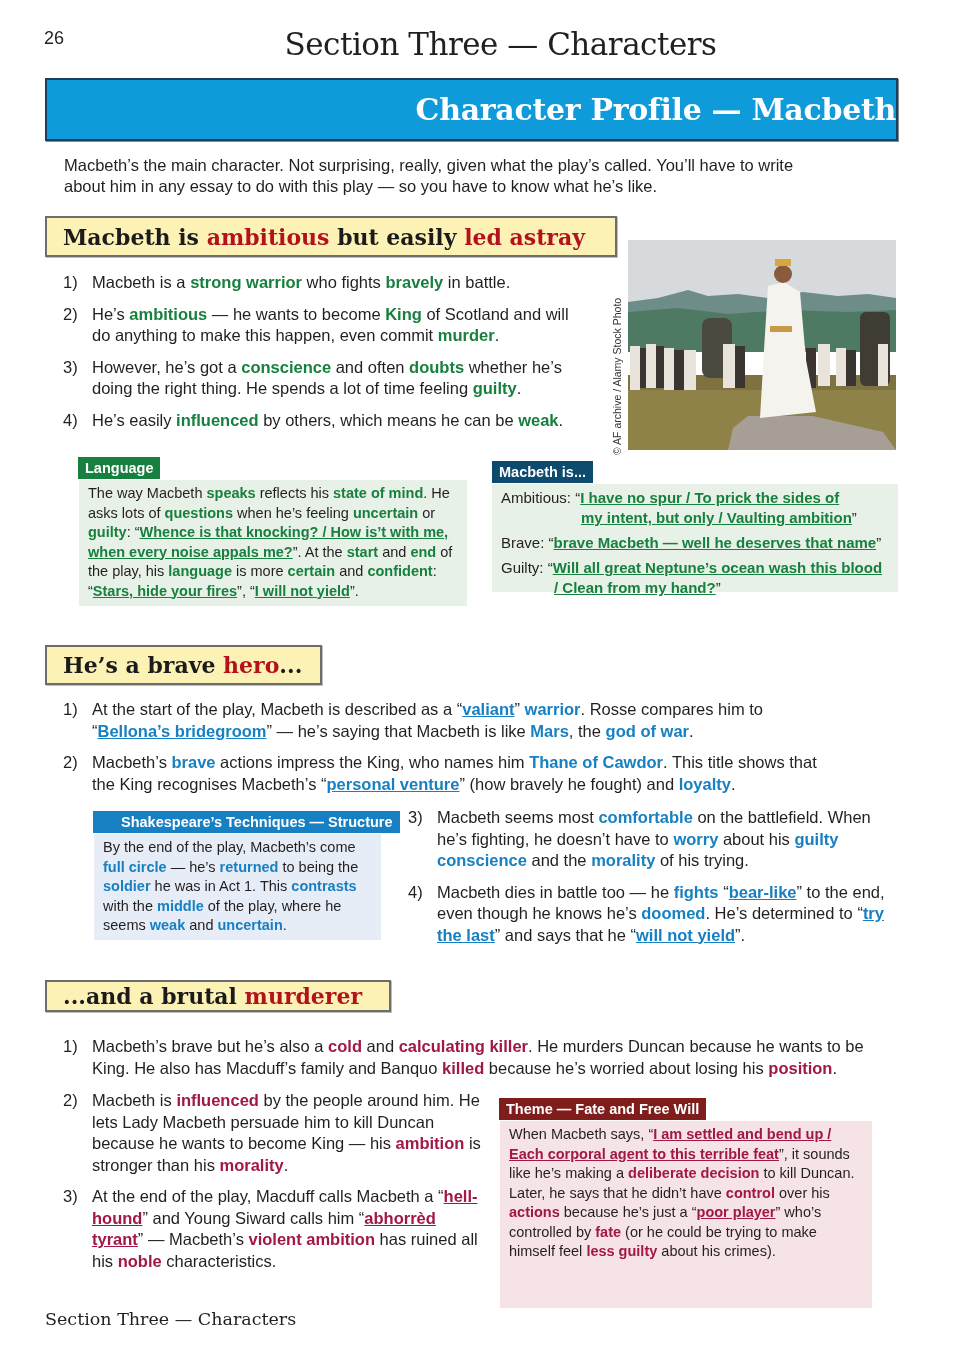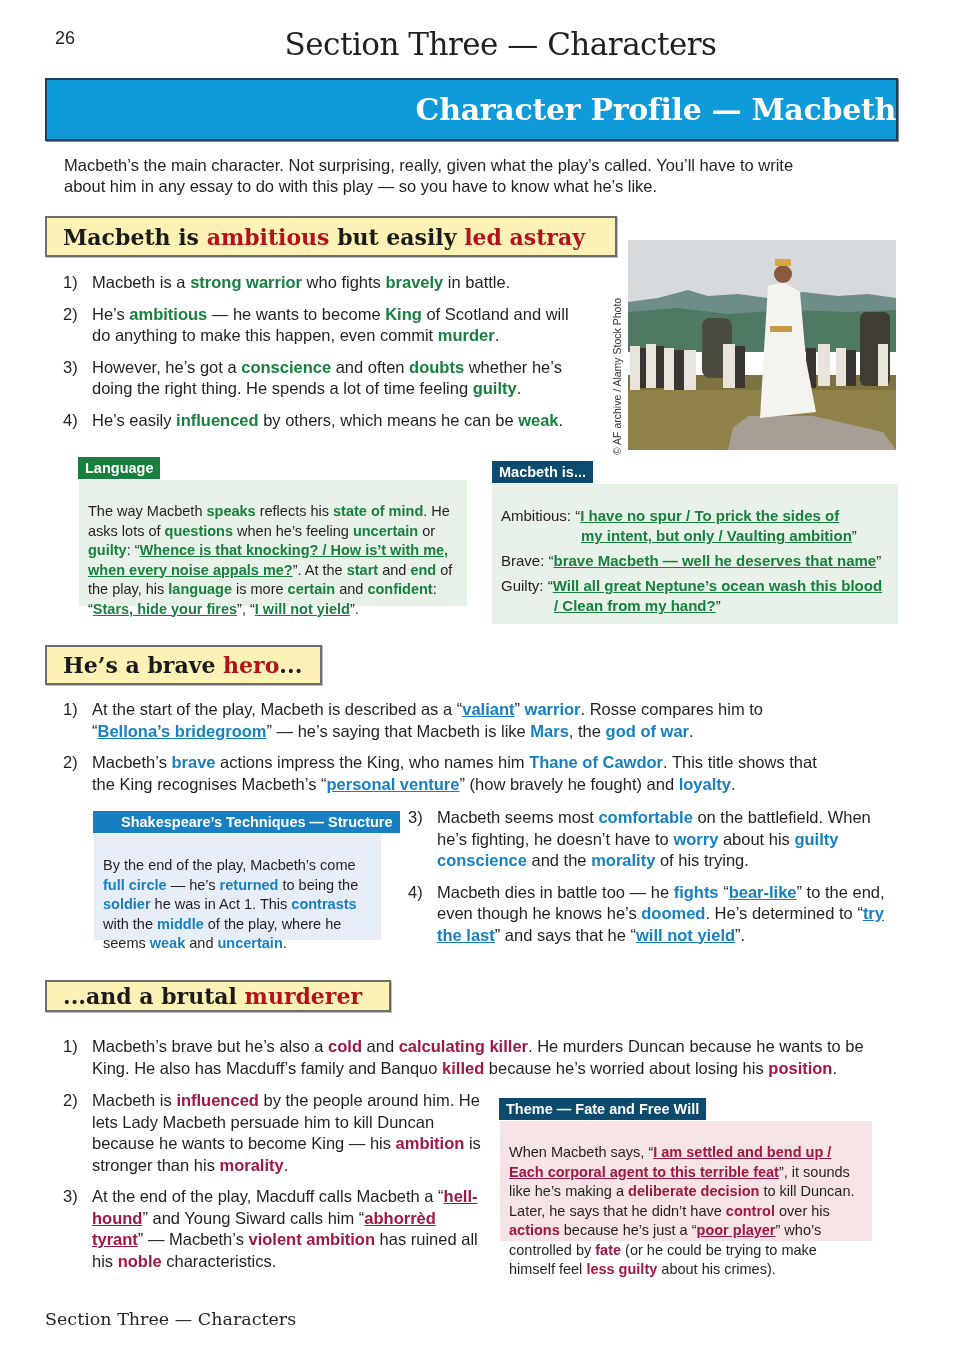--- a/index.html
+++ b/index.html
@@ -1,20 +1,20 @@
 <!DOCTYPE html>
 <html><head>
 <meta charset="utf-8">
 <style>
   * { box-sizing: border-box; margin: 0; padding: 0; }
   html, body { width: 961px; height: 1360px; background: #ffffff; overflow: hidden; }
   body { position: relative; font-family: "DejaVu Sans", sans-serif; color: #231f20; }
   .abs { position: absolute; }
 
-  #page-number { left: 44px; top: 28px; font-size: 18px; font-family: "Liberation Sans", sans-serif; margin-left: 11px; }
+  #page-number { left: 44px; top: 28px; font-size: 18px; font-family: "Liberation Sans", sans-serif; }
   #section-header { left: 0; width: 961px; top: 26px; text-align: center; font-size: 31px; font-family: "DejaVu Serif", serif; letter-spacing: -0.5px; padding-left: 40px; }
 
   #profile-banner { left: 45px; top: 78px; width: 853px; height: 63px; background: #0f9bda; border: 2px solid #1b3f5d; box-shadow: 1px 1px 0 #7f8a91; display:flex; align-items:center; justify-content:flex-end; }
   #profile-banner span { color: #fff; font-family: "DejaVu Serif", serif; font-weight: bold; font-size: 30px; letter-spacing: -0.3px; }
 
   .intro { left: 64px; top: 155px; width: 760px; font-size: 16.5px; line-height: 21px; font-family: "Liberation Sans", sans-serif; }
 
   .heading-box { background: #fdf2b5; border: 2px solid #6d6d6d; box-shadow: 1px 1px 0 #bdbdbd; display:flex; align-items:center; padding: 0 16px; font-family: "DejaVu Serif", serif; font-weight: bold; font-size: 22px; color: #1b1b1b; white-space: nowrap; }
   .red { color: #b3121d; }
 
@@ -26,21 +26,21 @@
   .gu { color: #17803e; font-weight: bold; text-decoration: underline; }
   .b { color: #1780c2; font-weight: bold; }
   .bu { color: #1780c2; font-weight: bold; text-decoration: underline; }
   .m { color: #a11746; font-weight: bold; }
   .mu { color: #a11746; font-weight: bold; text-decoration: underline; }
 
   #photo-credit { left: 611px; top: 455px; transform-origin: left top; transform: rotate(-90deg); font-size: 10.5px; white-space: nowrap; font-family: "Liberation Sans", sans-serif; color: #333; }
   #photo { left: 628px; top: 240px; width: 268px; height: 210px; overflow: hidden; }
 
   .tag { position: absolute; color: #fff; font-family: "Liberation Sans", sans-serif; font-weight: bold; font-size: 14.5px; padding: 3px 7px; }
-  .panel { position: absolute; font-family: "Liberation Sans", sans-serif; font-size: 14.5px; line-height: 19.5px; padding: 22px 9px; }
+  .panel { position: absolute; font-family: "Liberation Sans", sans-serif; font-size: 14.5px; line-height: 19.5px; padding: 4px 9px; }
 
   #footer-label { left: 45px; top: 1309px; font-size: 17.5px; font-family: "DejaVu Serif", serif; }
 </style>
 </head>
 <body>
 
 <div class="abs" id="page-number">26</div>
 <div class="abs" id="section-header">Section Three — Characters</div>
 
 <div class="abs" id="profile-banner">
@@ -99,21 +99,21 @@
     <rect x="142" y="86" width="22" height="6" fill="#c89a48"></rect>
   </svg>
 </div>
 
 <div class="tag" style="left:78px; top:457px; background:#17803e;">Language</div>
 <div class="panel" style="left:79px; top:480px; width:388px; height:126px; background:#e8f1e7;">
   <span>The way Macbeth </span><span class="g">speaks</span><span> reflects his </span><span class="g">state of mind</span><span>. He asks lots of </span><span class="g">questions</span><span> when he’s feeling </span><span class="g">uncertain</span><span> or </span><span class="g">guilty</span><span>: “</span><span class="gu">Whence is that knocking? / How is’t with me, when every noise appals me?</span><span>”.  At the </span><span class="g">start</span><span> and </span><span class="g">end</span><span> of the play, his </span><span class="g">language</span><span> is more </span><span class="g">certain</span><span> and </span><span class="g">confident</span><span>: “</span><span class="gu">Stars, hide your fires</span><span>”, “</span><span class="gu">I will not yield</span><span>”.</span>
 </div>
 
 <div class="tag" style="left:492px; top:461px; background:#0c4a6e;">Macbeth is...</div>
-<div class="panel" style="left:492px; top:484px; width:406px; height:140px; background:#e8f1e7; font-size:15px; line-height:20px;">
+<div class="panel" style="left:492px; top:484px; width:406px; height:108px; background:#e8f1e7; font-size:15px; line-height:20px;">
   <div style="margin-bottom:5px;">
     <span>Ambitious: </span><span>“</span><span class="gu">I have no spur / To prick the sides of</span><br>
     <span style="display:inline-block; width:80px;"></span><span class="gu">my intent, but only / Vaulting ambition</span><span>”</span>
   </div>
   <div style="margin-bottom:5px;">
     <span>Brave: </span><span>“</span><span class="gu">brave Macbeth — well he deserves that name</span><span>”</span>
   </div>
   <div>
     <span>Guilty: </span><span>“</span><span class="gu">Will all great Neptune’s ocean wash this blood</span><br>
     <span style="display:inline-block; width:53px;"></span><span class="gu">/ Clean from my hand?</span><span>”</span>
@@ -145,18 +145,18 @@
 
 <ol class="abs points" style="left:63px; top:1036px; width:835px;">
   <li><span class="num">1)</span><span>Macbeth’s brave but he’s also a </span><span class="m">cold</span><span> and </span><span class="m">calculating killer</span><span>.  He murders Duncan because he wants to be King.  He also has Macduff’s family and Banquo </span><span class="m">killed</span><span> because he’s worried about losing his </span><span class="m">position</span><span>.</span></li>
 </ol>
 
 <ol class="abs points" style="left:63px; top:1090px; width:418px;">
   <li><span class="num">2)</span><span>Macbeth is </span><span class="m">influenced</span><span> by the people around him.  He lets Lady Macbeth persuade him to kill Duncan because he wants to become King — his </span><span class="m">ambition</span><span> is stronger than his </span><span class="m">morality</span><span>.</span></li>
   <li><span class="num">3)</span><span>At the end of the play, Macduff calls Macbeth a “</span><span class="mu">hell-hound</span><span>” and Young Siward calls him “</span><span class="mu">abhorrèd tyrant</span><span>” — Macbeth’s </span><span class="m">violent ambition</span><span> has ruined all his </span><span class="m">noble</span><span> characteristics.</span></li>
 </ol>
 
-<div class="tag" style="left:499px; top:1098px; background:#0c4a6e;">Theme — Fate and Free Will</div>
-<div class="panel" style="left:500px; top:1121px; width:372px; height:120px; background:#f6e3e5;">
+<div class="tag" style="left:499px; top:1098px; background:#7f1d1d;">Theme — Fate and Free Will</div>
+<div class="panel" style="left:500px; top:1121px; width:372px; height:187px; background:#f6e3e5;">
   <span>When Macbeth says, “</span><span class="mu">I am settled and bend up / Each corporal agent to this terrible feat</span><span>”, it sounds like he’s making a </span><span class="m">deliberate decision</span><span> to kill Duncan.  Later, he says that he didn’t have </span><span class="m">control</span><span> over his </span><span class="m">actions</span><span> because he’s just a “</span><span class="mu">poor player</span><span>” who’s controlled by </span><span class="m">fate</span><span> (or he could be trying to make himself feel </span><span class="m">less guilty</span><span> about his crimes).</span>
 </div>
 
 <div class="abs" id="footer-label">Section Three — Characters</div>
 
 </body></html>

